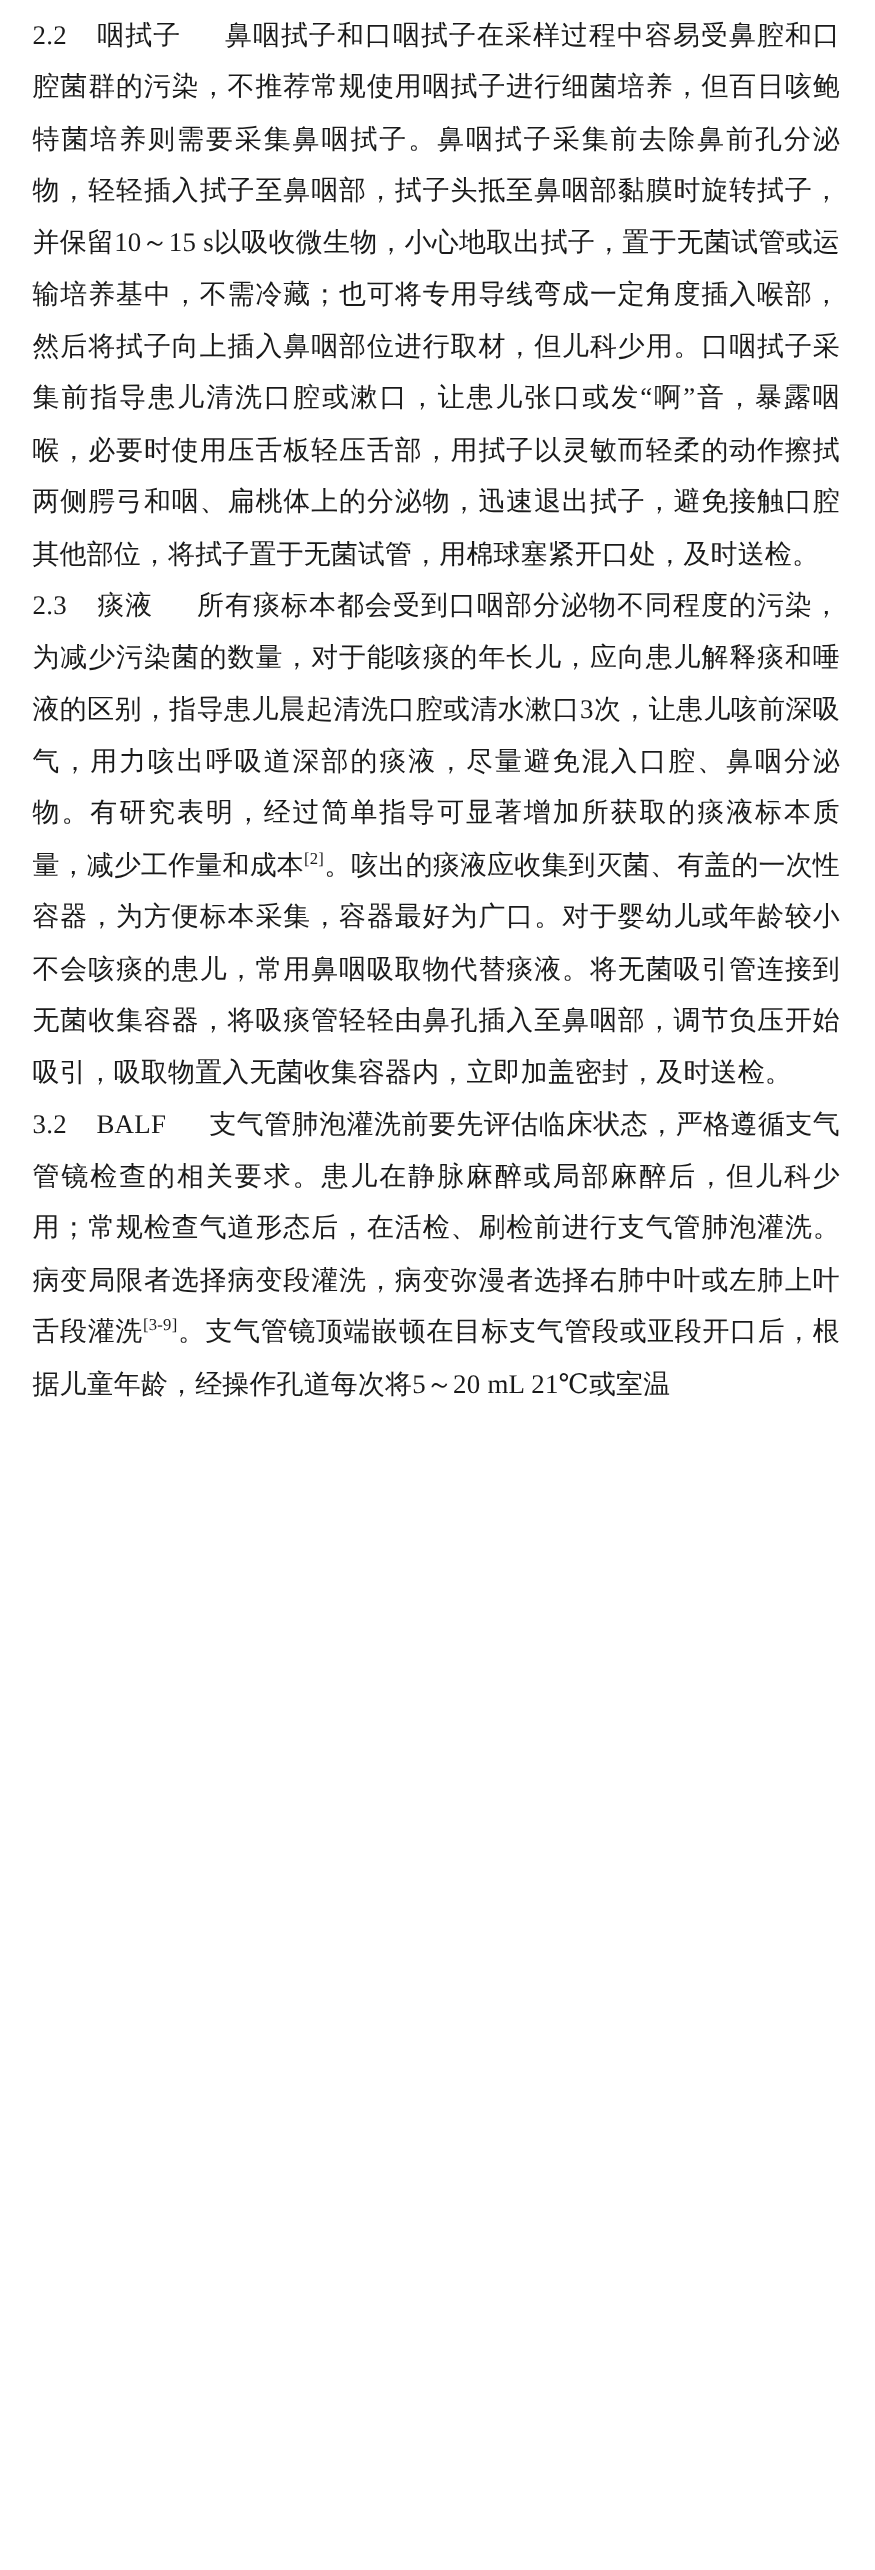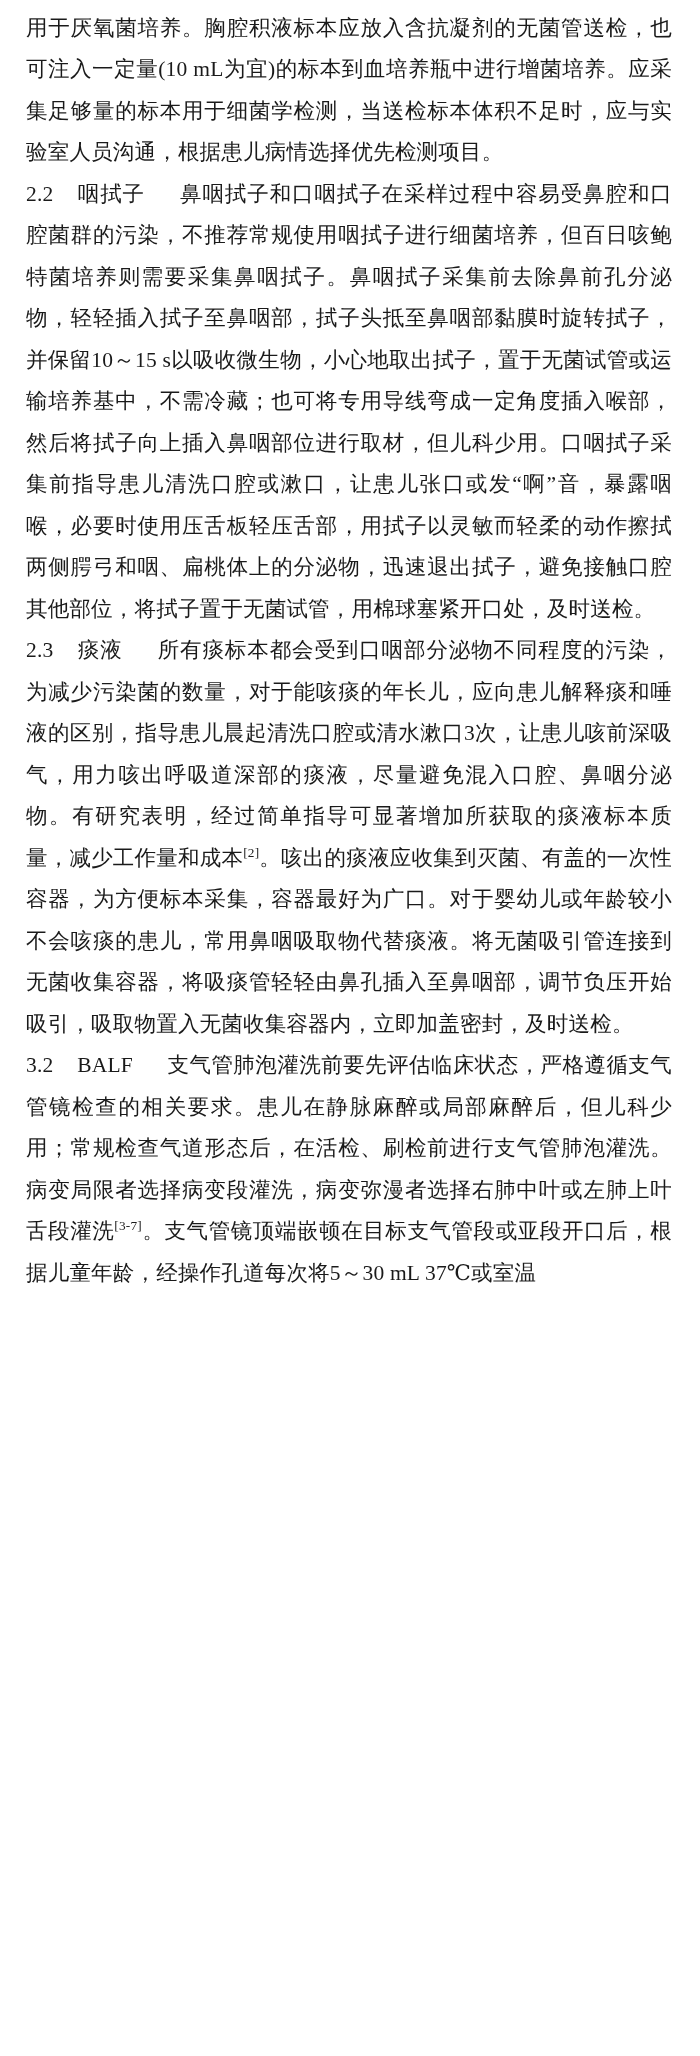--- a/index.html
+++ b/index.html
@@ -46,21 +46,20 @@
   }
   .lat {
     font-family: Liberation Serif, serif;
   }
 </style>
 </head>
 <body>
 
 <div id="page">
 
-  <p class="para">用于厌氧菌培养。胸腔积液标本应放入含抗凝剂的无菌管送检，也可注入一定量(10 mL为宜)的标本到血培养瓶中进行增菌培养。应采集足够量的标本用于细菌学检测，当送检标本体积不足时，应与实验室人员沟通，根据患儿病情选择优先检测项目。</p>
 
   <p class="para"><span class="sec-num lat">2.2</span><span class="sec-gap-sm"></span><span>咽拭子</span><span class="sec-gap"></span><span>鼻咽拭子和口咽拭子在采样过程中容易受鼻腔和口腔菌群的污染，不推荐常规使用咽拭子进行细菌培养，但百日咳鲍特菌培养则需要采集鼻咽拭子。鼻咽拭子采集前去除鼻前孔分泌物，轻轻插入拭子至鼻咽部，拭子头抵至鼻咽部黏膜时旋转拭子，并保留10～15 s以吸收微生物，小心地取出拭子，置于无菌试管或运输培养基中，不需冷藏；也可将专用导线弯成一定角度插入喉部，然后将拭子向上插入鼻咽部位进行取材，但儿科少用。口咽拭子采集前指导患儿清洗口腔或漱口，让患儿张口或发“啊”音，暴露咽喉，必要时使用压舌板轻压舌部，用拭子以灵敏而轻柔的动作擦拭两侧腭弓和咽、扁桃体上的分泌物，迅速退出拭子，避免接触口腔其他部位，将拭子置于无菌试管，用棉球塞紧开口处，及时送检。</span></p>
 
   <p class="para"><span class="sec-num lat">2.3</span><span class="sec-gap-sm"></span><span>痰液</span><span class="sec-gap"></span><span>所有痰标本都会受到口咽部分泌物不同程度的污染，为减少污染菌的数量，对于能咳痰的年长儿，应向患儿解释痰和唾液的区别，指导患儿晨起清洗口腔或清水漱口3次，让患儿咳前深吸气，用力咳出呼吸道深部的痰液，尽量避免混入口腔、鼻咽分泌物。有研究表明，经过简单指导可显著增加所获取的痰液标本质量，减少工作量和成本</span><sup class="lat">[2]</sup><span>。咳出的痰液应收集到灭菌、有盖的一次性容器，为方便标本采集，容器最好为广口。对于婴幼儿或年龄较小不会咳痰的患儿，常用鼻咽吸取物代替痰液。将无菌吸引管连接到无菌收集容器，将吸痰管轻轻由鼻孔插入至鼻咽部，调节负压开始吸引，吸取物置入无菌收集容器内，立即加盖密封，及时送检。</span></p>
 
-  <p class="para"><span class="sec-num lat">3.2</span><span class="sec-gap-sm"></span><span class="lat">BALF</span><span class="sec-gap"></span><span>支气管肺泡灌洗前要先评估临床状态，严格遵循支气管镜检查的相关要求。患儿在静脉麻醉或局部麻醉后，但儿科少用；常规检查气道形态后，在活检、刷检前进行支气管肺泡灌洗。病变局限者选择病变段灌洗，病变弥漫者选择右肺中叶或左肺上叶舌段灌洗</span><sup class="lat">[3-7]</sup><span>。支气管镜顶端嵌顿在目标支气管段或亚段开口后，根据儿童年龄，经操作孔道每次将5～30 mL 37℃或室温</span></p>
+  <p class="para"><span class="sec-num lat">3.2</span><span class="sec-gap-sm"></span><span class="lat">BALF</span><span class="sec-gap"></span><span>支气管肺泡灌洗前要先评估临床状态，严格遵循支气管镜检查的相关要求。患儿在静脉麻醉或局部麻醉后，但儿科少用；常规检查气道形态后，在活检、刷检前进行支气管肺泡灌洗。病变局限者选择病变段灌洗，病变弥漫者选择右肺中叶或左肺上叶舌段灌洗</span><sup class="lat">[3-9]</sup><span>。支气管镜顶端嵌顿在目标支气管段或亚段开口后，根据儿童年龄，经操作孔道每次将5～20 mL 21℃或室温</span></p>
 
 </div>
 
 </body></html>

